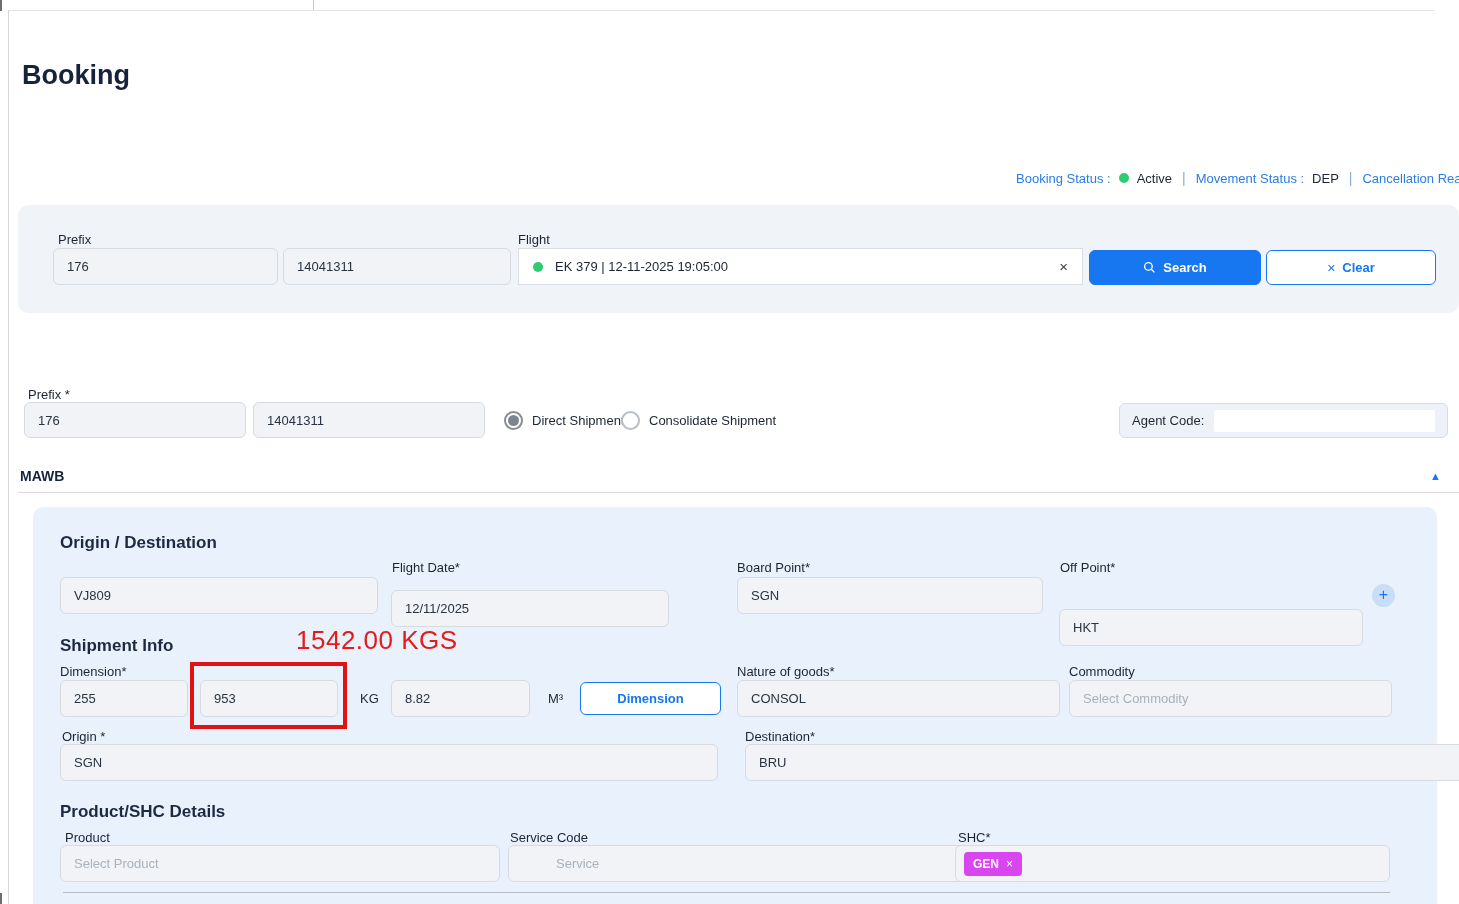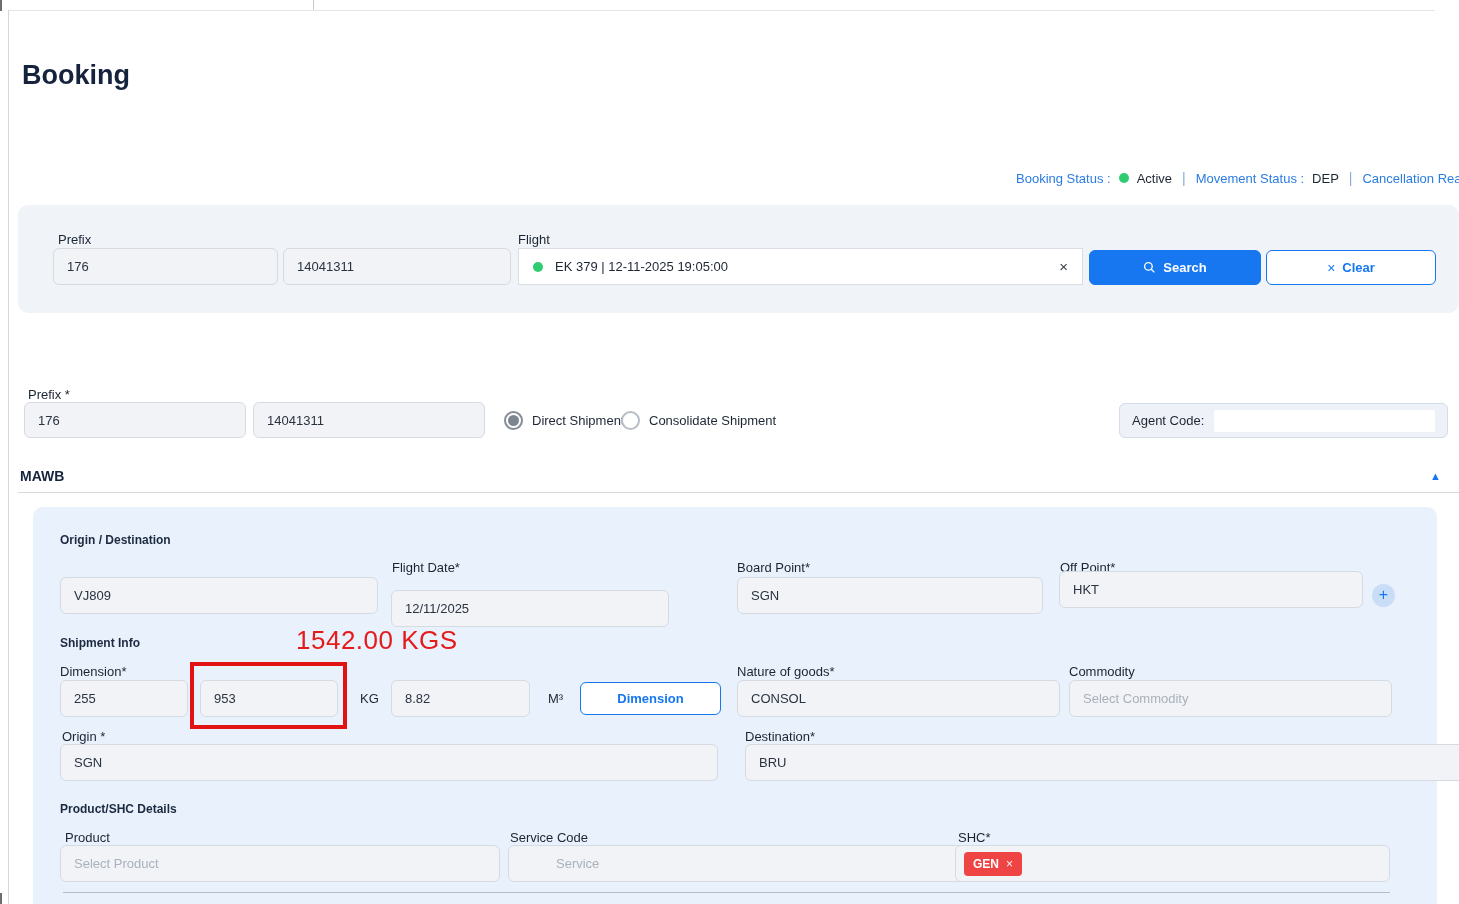--- a/index.html
+++ b/index.html
@@ -20,21 +20,21 @@
   .status-label { color: #2a7de1; }
   .status-value { color: #1d2633; font-weight: 500; }
   .status-sep { color: #86add9; font-size: 14px; padding: 0 2px; }
   .dot { width: 10px; height: 10px; border-radius: 50%; display: inline-block; }
   .dot-green { background: #2ecc71; }
   
   .search-panel { position: absolute; left: 18px; top: 205px; width: 1441px; height: 108px; background: #f0f4f8; border-radius: 10px; }
   .mawb-panel { position: absolute; left: 33px; top: 507px; width: 1404px; height: 397px; background: #e9f1fc; border-radius: 10px 10px 0 0; }
   
   .lbl { position: absolute; font-size: 13px; color: #1b2433; line-height: 15px; white-space: nowrap; }
-  .h { position: absolute; font-size: 12px; font-weight: 700; color: #1c2940; white-space: nowrap; }
+  .h { position: absolute; font-size: 17px; font-weight: 700; color: #1c2940; white-space: nowrap; }
   
   .inp {
     position: absolute; background: #f1f3f6; border: 1px solid #d6dbe2; border-radius: 6px;
     font-family: "Liberation Sans", sans-serif; font-size: 13px; color: #2a3340;
     padding: 0 13px; height: 37px; outline: none;
   }
   .inp::placeholder { color: #a9b1bb; }
   .flight-combo {
     position: absolute; left: 518px; top: 248px; width: 565px; height: 37px;
     background: #ffffff; border: 1px solid #d9dee5; border-radius: 0;
@@ -58,21 +58,21 @@
   .mawb-header { position: absolute; left: 20px; top: 468px; width: 1427px; display: flex; justify-content: space-between; align-items: center; cursor: pointer; }
   .mawb-header .t { font-size: 14px; font-weight: 700; color: #15233c; }
   .caret { color: #1677f0; font-size: 11px; padding-right: 6px; }
   .plus-btn { position: absolute; left: 1372px; top: 584px; width: 23px; height: 23px; border-radius: 50%;
     background: #c9def6; color: #1677f0; font-size: 16px; line-height: 21px; text-align: center; cursor: pointer; }
   .annotation { position: absolute; left: 296px; top: 625px; font-size: 26px; color: #e51a1a; letter-spacing: 0.5px; white-space: nowrap; }
   .highlight-box { position: absolute; left: 190px; top: 662px; width: 157px; height: 67px; border: 4px solid #e01212; pointer-events: none; z-index: 5; }
   .unit { position: absolute; font-size: 13px; color: #1d2633; font-weight: 500; }
   .shc-field { position: absolute; left: 955px; top: 845px; width: 435px; height: 37px; background: #f1f3f6;
     border: 1px solid #d6dbe2; border-radius: 6px; display: flex; align-items: center; padding: 0 8px; }
-  .chip { background: #ef4444; color: #ffffff; font-size: 12px; font-weight: 700; border-radius: 4px;
+  .chip { background: #d946ef; color: #ffffff; font-size: 12px; font-weight: 700; border-radius: 4px;
     padding: 5px 9px; display: flex; align-items: center; gap: 7px; }
   .chip .rm { font-weight: 400; font-size: 12px; cursor: pointer; opacity: 0.95; }
   .panel-divider { position: absolute; left: 63px; top: 892px; width: 1327px; height: 1px; background: #b6bcc4; }
 </style>
 </head>
 <body>
 
 <div class="page">
 
   <div class="tick" style="left:0;top:0;width:2px;height:11px;"></div>
@@ -142,21 +142,21 @@
   <div class="mawb-panel"></div>
 
   <div class="h" style="left:60px;top:533px;">Origin / Destination</div>
   <div class="lbl" style="left:60px;top:580px;">Flight*</div>
   <div class="lbl" style="left:392px;top:560px;">Flight Date*</div>
   <div class="lbl" style="left:737px;top:560px;">Board Point*</div>
   <div class="lbl" style="left:1060px;top:560px;">Off Point*</div>
   <input class="inp" style="left: 60px; top: 577px; width: 318px;" value="VJ809">
   <input class="inp" style="left: 391px; top: 590px; width: 278px;" value="12/11/2025">
   <input class="inp" style="left: 737px; top: 577px; width: 306px;" value="SGN">
-  <input class="inp" style="left: 1059px; top: 571px; width: 304px;" value="HKT">
+  <input class="inp" style="left: 1059px; top: 609px; width: 304px;" value="HKT">
   <div class="plus-btn">+</div>
 
   <div class="h" style="left:60px;top:636px;">Shipment Info</div>
   <div class="annotation">1542.00 KGS</div>
   <div class="lbl" style="left:60px;top:664px;">Dimension*</div>
   <input class="inp" style="left: 60px; top: 680px; width: 128px;" value="255">
   <input class="inp" style="left: 200px; top: 680px; width: 138px;" value="953">
   <div class="highlight-box"></div>
   <div class="unit" style="left:360px;top:691px;">KG</div>
   <input class="inp" style="left: 391px; top: 680px; width: 139px;" value="8.82">

